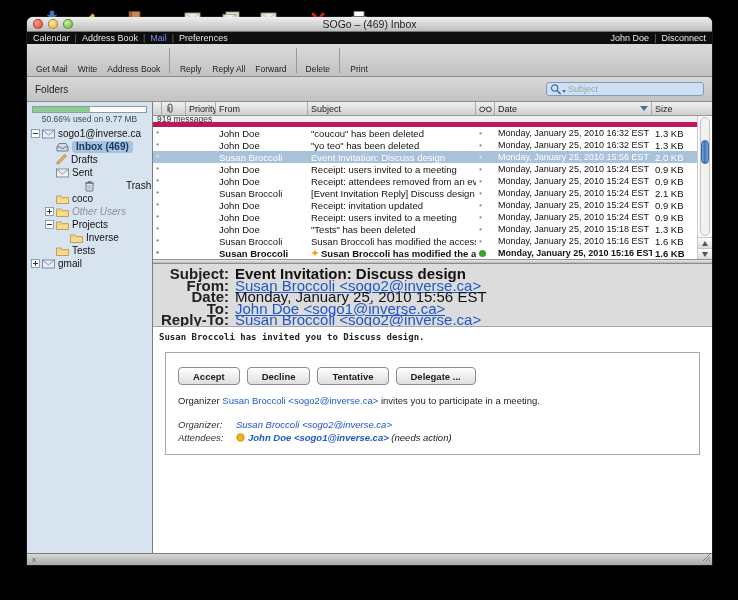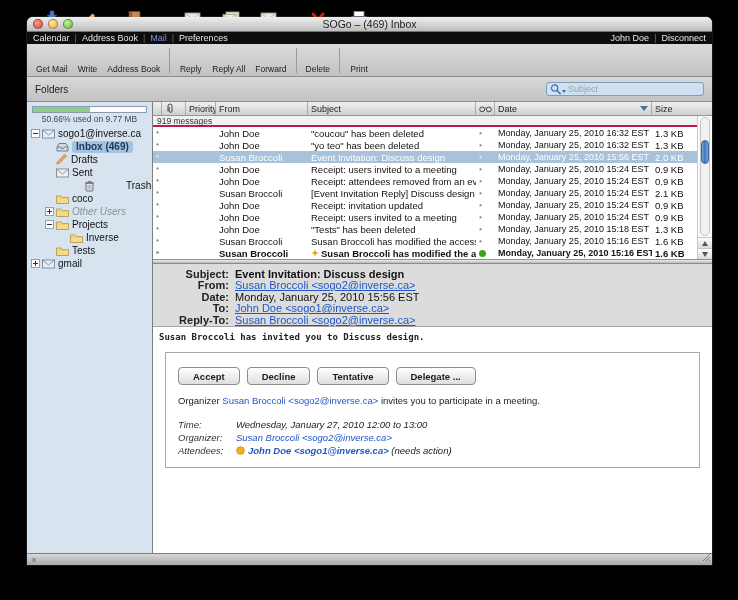--- a/index.html
+++ b/index.html
@@ -81,21 +81,21 @@
   .hcell { border-right:1px solid #ababab; display:flex; align-items:center; padding:0 3px;
            overflow:hidden; white-space:nowrap; }
   .hcell.last { border-right:none; }
   .c-flag{width:9px;flex:0 0 9px;} .c-clip{width:24px;flex:0 0 24px;} .c-pri{width:30px;flex:0 0 30px;}
   .c-from{width:92px;flex:0 0 92px;} .c-subj{width:168px;flex:0 0 168px;} .c-read{width:19px;flex:0 0 19px;}
   .c-date{width:157px;flex:0 0 157px;} .c-size{width:44px;flex:0 0 44px;}
   .h-spring{flex:1;}
   .sort-desc { width:0; height:0; border-left:4px solid transparent; border-right:4px solid transparent;
                border-top:5px solid #4a6fa5; margin-left:auto; }
   .summary-row { height:11px; font-size:8.5px; color:#333; background:#f1f1f1;
-                 border-bottom:2px solid #be185d; display:flex; align-items:center; padding:0 4px; }
+                 border-bottom:5px solid #be185d; display:flex; align-items:center; padding:0 4px; }
   .rows { position:relative; }
   .msg-row { height:12px; display:flex; align-items:center; font-size:9.5px; color:#111;
              white-space:nowrap; }
   .msg-row > span { overflow:hidden; padding:0 3px; }
   .msg-row .c-date { font-size:9px; }
   .msg-row.selected { background:#a9c2db; color:#fff; }
   .msg-row.unread { font-weight:bold; }
   .mark { font-size:8px; color:#666; }
   .msg-row.selected .mark { color:#eef; }
   .dot { width:7px; height:7px; border-radius:50%; display:inline-block; }
@@ -114,21 +114,21 @@
             border-bottom:5px solid #555; }
   .tri-down { width:0; height:0; border-left:3.5px solid transparent; border-right:3.5px solid transparent;
               border-top:5px solid #555; }
 
   
   .splitter { height:5px; flex:0 0 5px; background:linear-gradient(#ececec,#b9b9b9);
               border-top:1px solid #909090; border-bottom:1px solid #8b8b8b; }
 
   
   .pv-header { height:63px; flex:0 0 63px; background:#dcdcdc; border-bottom:1px solid #a5a5a5;
-               padding:4px 6px 0 6px; font-size:11px; overflow:hidden; }
+               padding:4px 6px 0 6px; font-size:15px; overflow:hidden; }
   .pv-row { display:flex; height:11.5px; align-items:center; }
   .pv-label { width:76px; flex:0 0 76px; text-align:right; font-weight:bold; color:#222; padding-right:6px; }
   .pv-value { color:#111; overflow:hidden; white-space:nowrap; }
   .pv-value.bold { font-weight:bold; }
   .pv-value.link { text-decoration:underline; cursor:pointer; }
 
   
   .pv-body { flex:1; background:#fff; overflow:hidden; }
   .body-line { font-family:"DejaVu Sans Mono", monospace; font-size:9px; color:#222; padding:5px 6px 0 6px;font-weight:bold; }
   .appt { margin:10px 12px 0 12px; border:1px solid #a8a8a8; position:relative; padding:12px 10px 10px 10px; }
@@ -628,24 +628,20 @@
               <button class="appt-btn">Accept</button>
               <button class="appt-btn">Decline</button>
               <button class="appt-btn">Tentative</button>
               <button class="appt-btn">Delegate ...</button>
             </div>
           <div class="org-line">
             <span>Organizer </span><span class="link-text" style="color: rgb(32, 87, 199);">Susan Broccoli &lt;sogo2@inverse.ca&gt;</span><span> invites you to participate in a meeting.</span>
           </div>
           <div class="appt-details" id="appt-details">
               <div class="ad-row">
-                <span class="ad-label">Time:</span>
-                <span>Wednesday, January 27, 2010 12:00 to 13:00</span>
-              </div>
-              <div class="ad-row">
                 <span class="ad-label">Organizer:</span>
                 <span class="link-text" style="color: rgb(32, 87, 199);">Susan Broccoli &lt;sogo2@inverse.ca&gt;</span>
               </div>
               <div class="ad-row">
                 <span class="ad-label">Attendees:</span>
                 <span class="icon">
                   <svg width="9" height="9" viewBox="0 0 9 9">
                     <circle cx="4.5" cy="4.5" r="3.8" fill="#f5b021" stroke="#c78a00" stroke-width="0.8"></circle>
                   </svg>
                 </span>

